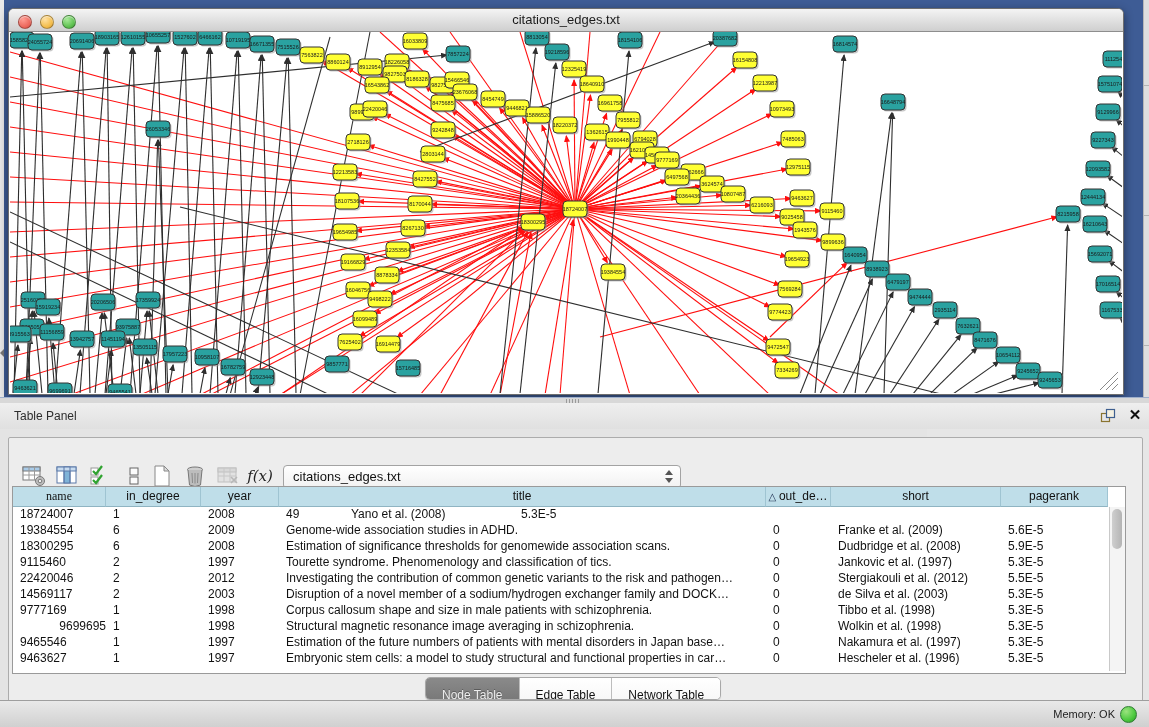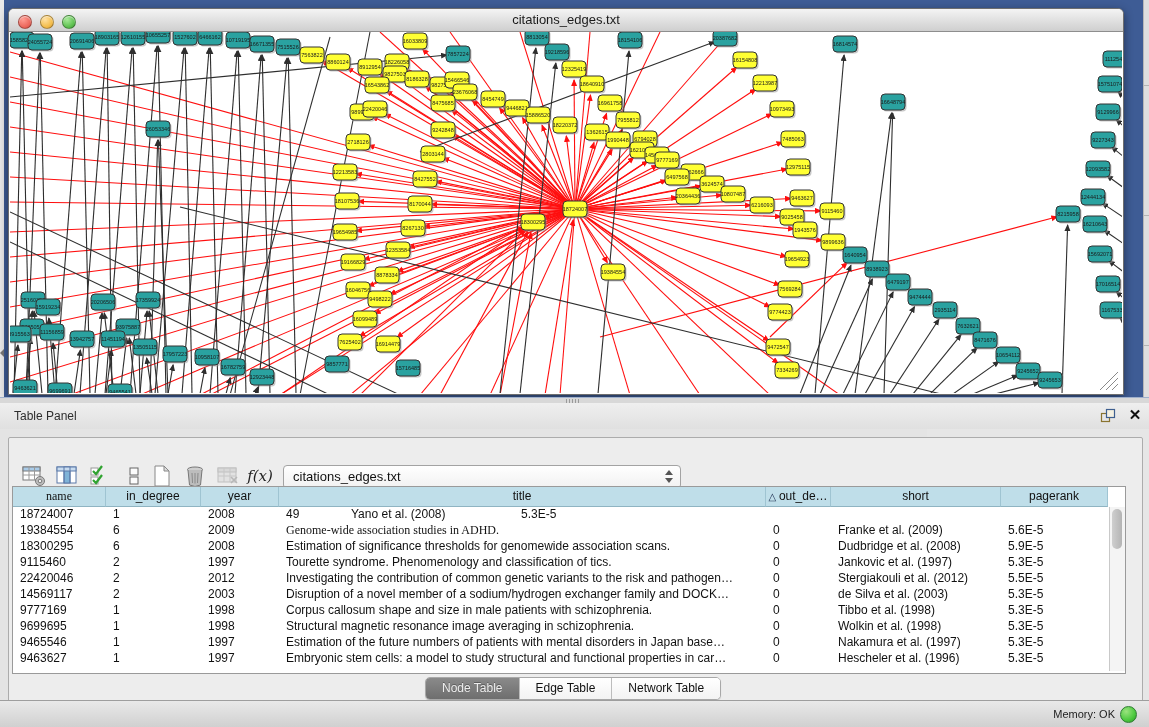--- a/index.html
+++ b/index.html
@@ -45,21 +45,21 @@
   #ghead{position:absolute;left:0;top:0;height:20px;width:1095px;display:flex;}
   .th{box-sizing:border-box;height:20px;background:#BFDEE9;border-right:1px solid #9FC4D2;border-bottom:1px solid #8FB4C2;font-size:12px;color:#111;text-align:center;line-height:19px;cursor:pointer;overflow:hidden;white-space:nowrap;}
   .th .sort{font-size:10px;color:#235;}
   #gbody{position:absolute;left:0;top:20px;width:1095px;}
   .tr{display:flex;height:16px;cursor:default;}
   .td{box-sizing:border-box;height:16px;padding:0 0 0 7px;font-size:12px;line-height:15px;color:#111;white-space:nowrap;overflow:hidden;}
   #vscroll{position:absolute;right:0;top:20px;width:15px;height:164px;background:#F4F4F4;border-left:1px solid #C9C9C9;}
   #vthumb{position:absolute;left:2px;top:2px;width:10px;height:40px;background:linear-gradient(90deg,#CFCFCF,#B4B4B4);border-radius:6px;cursor:pointer;}
   
   #tabs{position:absolute;left:416px;top:239px;height:21px;display:flex;border:1px solid #A8A8A8;border-radius:5px;overflow:hidden;background:#FCFCFC;box-shadow:0 1px 1px rgba(0,0,0,.15);}
-  .tab{height:21px;line-height:21px;font-size:12px;padding:0 16px;color:#111;background:linear-gradient(#FFFFFF,#F3F3F3);border-right:1px solid #BDBDBD;cursor:pointer;}
+  .tab{height:21px;line-height:21px;font-size:12px;padding:7px 16px;color:#111;background:linear-gradient(#FFFFFF,#F3F3F3);border-right:1px solid #BDBDBD;cursor:pointer;}
   .tab:last-child{border-right:none;}
   .tab.active{background:linear-gradient(#8A8A8A,#6E6E6E);color:#EDEDED;text-shadow:0 -1px 0 rgba(0,0,0,.3);}
   
   #statusbar{position:absolute;left:0;top:700px;width:1149px;height:27px;background:linear-gradient(#E9E9E9,#CFCFCF);border-top:1px solid #9E9E9E;}
   #memory{position:absolute;right:34px;top:7px;font-size:11px;color:#222;}
   #mem-dot{position:absolute;right:12px;top:5px;width:15px;height:15px;border-radius:50%;background:radial-gradient(circle at 35% 30%,#9BE37F,#4CC93F 60%,#2E9426);border:1px solid #2E7D32;}
 </style>
 </head>
 <body>
 
@@ -783,21 +783,21 @@
               <div class="td" style="width: 95px;">1</div>
               <div class="td" style="width: 78px;">2008</div>
               <div class="td" style="width: 65px;">49</div>
               <div class="td" style="width: 170px;">Yano et al. (2008)</div>
               <div class="td" style="width: 107px;">5.3E-5</div>
             </div>
             <div class="tr">
               <div class="td" style="width: 93px;">19384554</div>
               <div class="td" style="width: 95px;">6</div>
               <div class="td" style="width: 78px;">2009</div>
-              <div class="td" style="width: 487px; font-family: Liberation Serif, serif;">Genome-wide association studies in ADHD.</div>
+              <div class="td" style="width: 487px;">Genome-wide association studies in ADHD.</div>
               <div class="td" style="width: 65px;">0</div>
               <div class="td" style="width: 170px;">Franke et al. (2009)</div>
               <div class="td" style="width: 107px;">5.6E-5</div>
             </div>
             <div class="tr">
               <div class="td" style="width: 93px;">18300295</div>
               <div class="td" style="width: 95px;">6</div>
               <div class="td" style="width: 78px;">2008</div>
               <div class="td" style="width: 487px;">Estimation of significance thresholds for genomewide association scans.</div>
               <div class="td" style="width: 65px;">0</div>
@@ -834,21 +834,21 @@
             <div class="tr">
               <div class="td" style="width: 93px;">9777169</div>
               <div class="td" style="width: 95px;">1</div>
               <div class="td" style="width: 78px;">1998</div>
               <div class="td" style="width: 487px;">Corpus callosum shape and size in male patients with schizophrenia.</div>
               <div class="td" style="width: 65px;">0</div>
               <div class="td" style="width: 170px;">Tibbo et al. (1998)</div>
               <div class="td" style="width: 107px;">5.3E-5</div>
             </div>
             <div class="tr">
-              <div class="td" style="width: 93px;">9699695</div>
+              <div class="td" style="width: 93px; text-align: right;">9699695</div>
               <div class="td" style="width: 95px;">1</div>
               <div class="td" style="width: 78px;">1998</div>
               <div class="td" style="width: 487px;">Structural magnetic resonance image averaging in schizophrenia.</div>
               <div class="td" style="width: 65px;">0</div>
               <div class="td" style="width: 170px;">Wolkin et al. (1998)</div>
               <div class="td" style="width: 107px;">5.3E-5</div>
             </div>
             <div class="tr">
               <div class="td" style="width: 93px;">9465546</div>
               <div class="td" style="width: 95px;">1</div>

